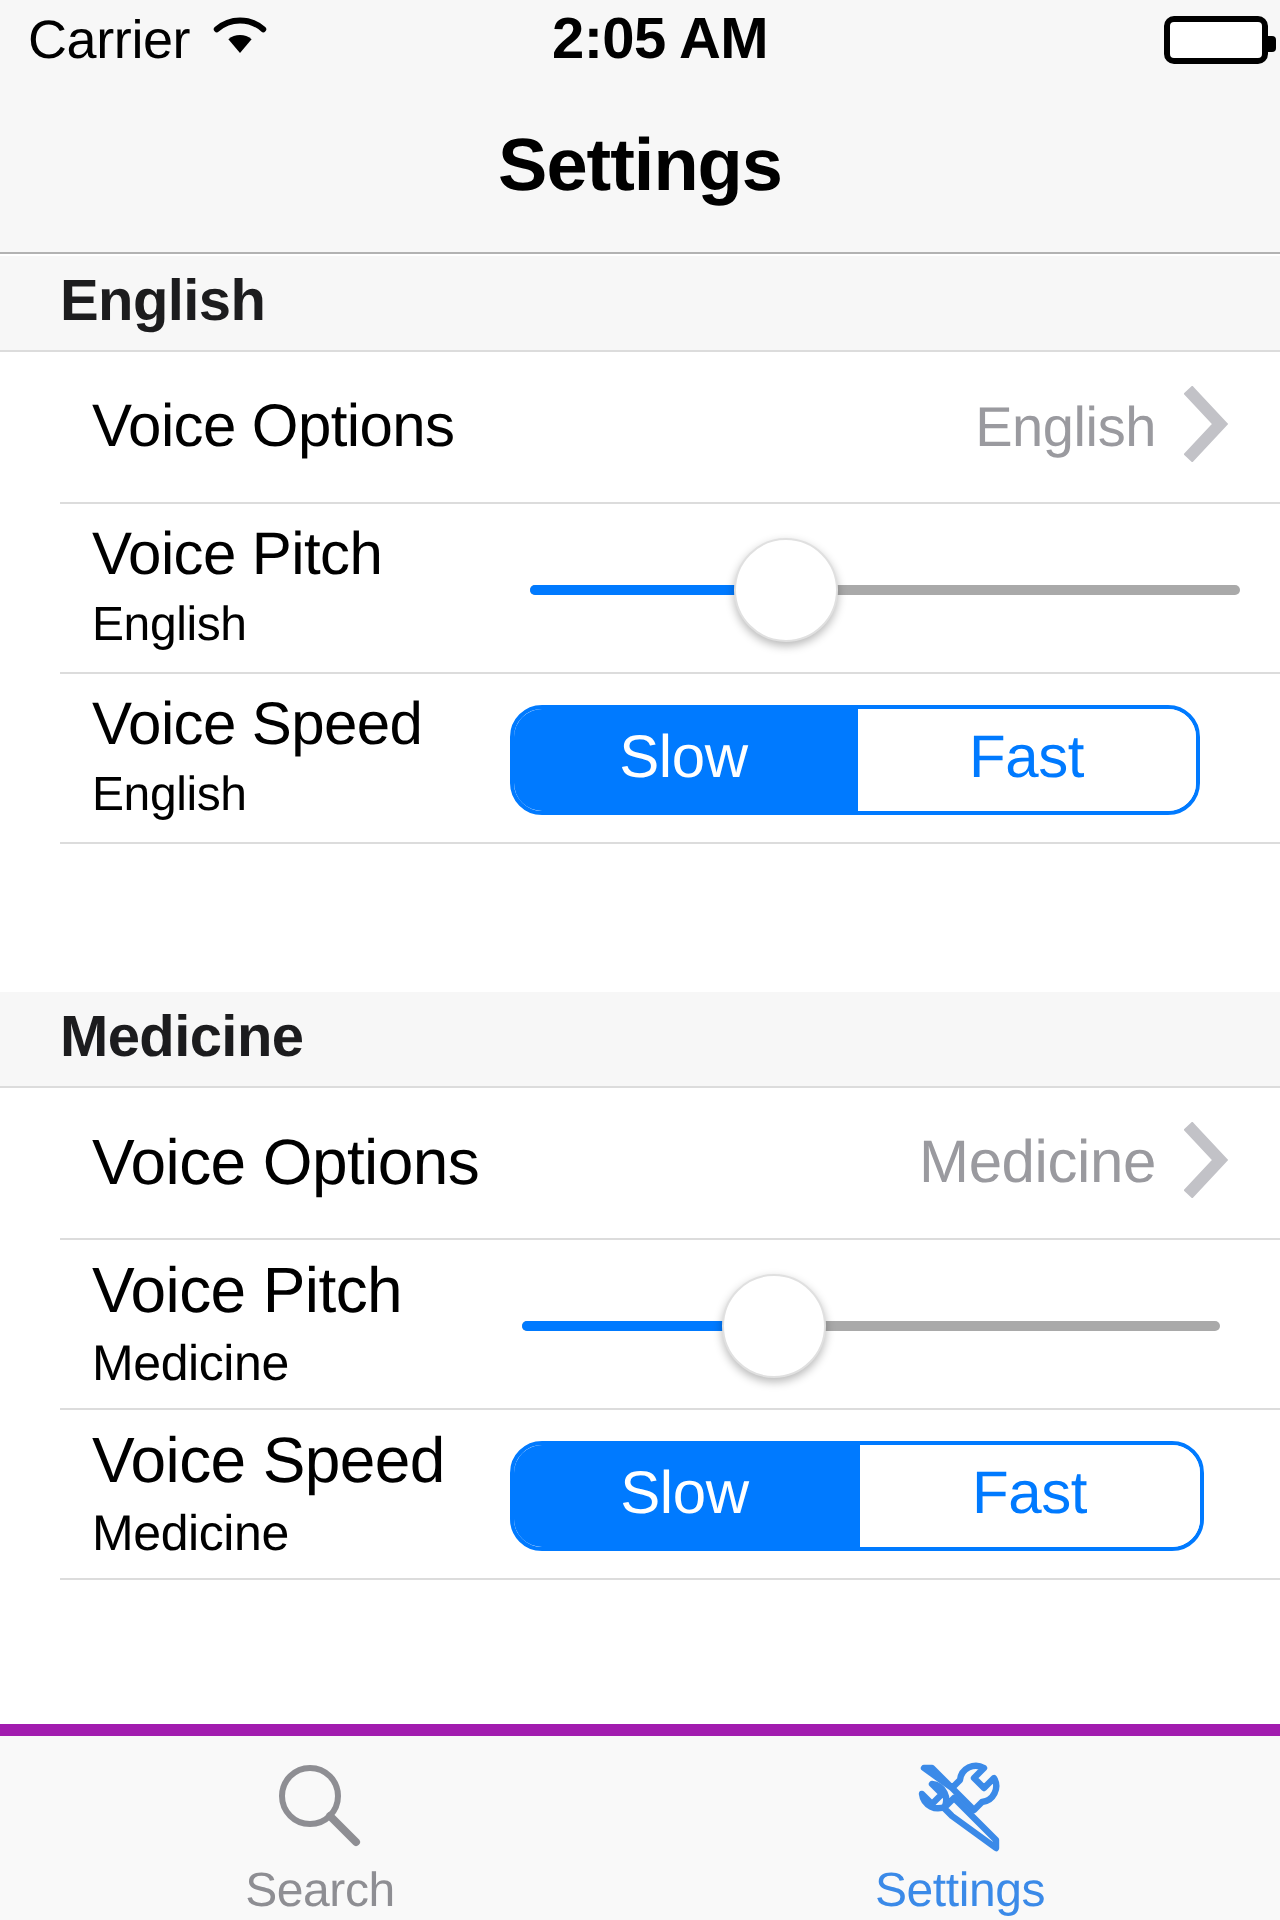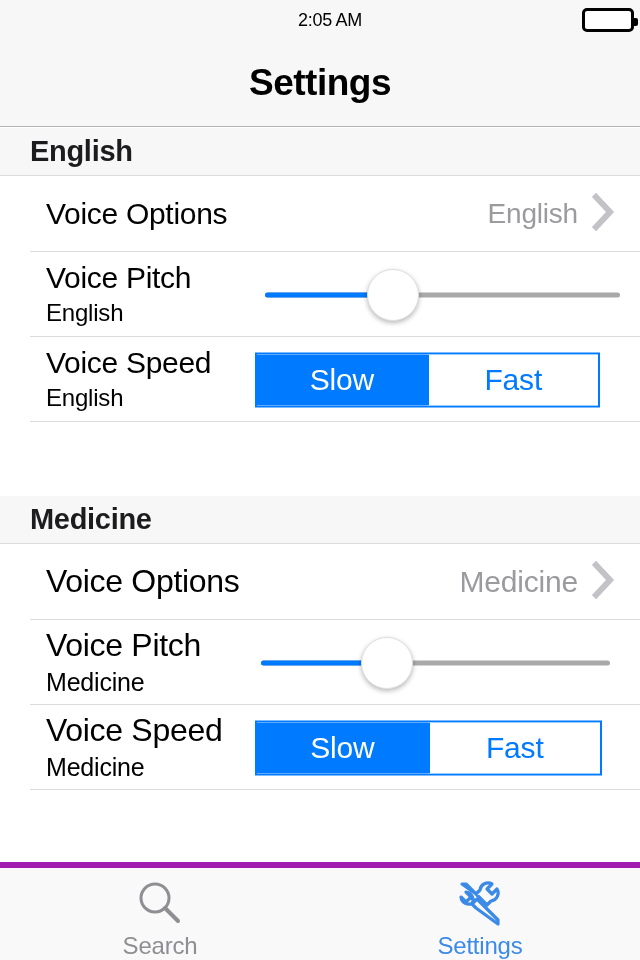--- a/index.html
+++ b/index.html
@@ -25,21 +25,21 @@
   }
   .sb-left {
     position: absolute; left: 14px; top: 0; height: 40px;
     display: flex; align-items: center; gap: 10px;
   }
   .sb-carrier { font-size: 27px; color: #000; letter-spacing: -0.2px; }
   .wifi-icon { display: block; }
   .sb-time {
     position: absolute; left: 0; right: 0; top: 0; height: 40px;
     display: flex; align-items: center; justify-content: center;
-    font-size: 18px; font-weight: normal; color: #000; letter-spacing: -0.3px; padding-left: 20px;
+    font-size: 29px; font-weight: bold; color: #000; letter-spacing: -0.3px; padding-left: 20px;
   }
   .sb-right {
     position: absolute; right: 6px; top: 0; height: 40px;
     display: flex; align-items: center;
   }
   .battery {
     width: 52px; height: 24px;
     border: 3px solid #000; border-radius: 5px;
     position: relative; padding: 2px; background: #fff;
   }
@@ -135,21 +135,21 @@
     border: 1px solid #e0e0e0;
     box-shadow: 0 2px 5px rgba(0,0,0,0.28);
   }
 
   
   .segmented {
     position: absolute;
     height: 55px;
     display: flex;
     border: 2px solid #007aff;
-    border-radius: 0;
+    border-radius: 16px;
     overflow: hidden;
     background: #ffffff;
   }
   .seg {
     flex: 1;
     display: flex; align-items: center; justify-content: center;
     font-size: 30px; letter-spacing: -0.2px;
     color: #007aff; background: #ffffff;
   }
   .seg.selected { background: #007aff; color: #ffffff; }
@@ -179,20 +179,29 @@
     width: 12px; height: 12px; border-radius: 50%;
     border: 2px solid #8e8e93; background: transparent;
   }
 </style>
 </head>
 <body>
 
 <div class="screen">
 
   <div class="statusbar">
+    <div class="sb-left">
+      <span class="sb-carrier">Carrier</span>
+      <span class="wifi-icon">
+        <svg width="30" height="22" viewBox="0 0 30 22">
+          <path d="M15 19.5 L9.2 12.6 a9.2 9.2 0 0 1 11.6 0 Z" fill="#000"></path>
+          <path d="M3.4 7.6 a17.5 17.5 0 0 1 23.2 0" stroke="#000" stroke-width="3" fill="none" stroke-linecap="round"></path>
+        </svg>
+      </span>
+    </div>
     <div class="sb-time">2:05 AM</div>
     <div class="sb-right">
       <span class="battery">
         <span class="battery-fill"></span>
         <span class="battery-nub"></span>
       </span>
     </div>
   </div>
 
   <div class="navbar">

